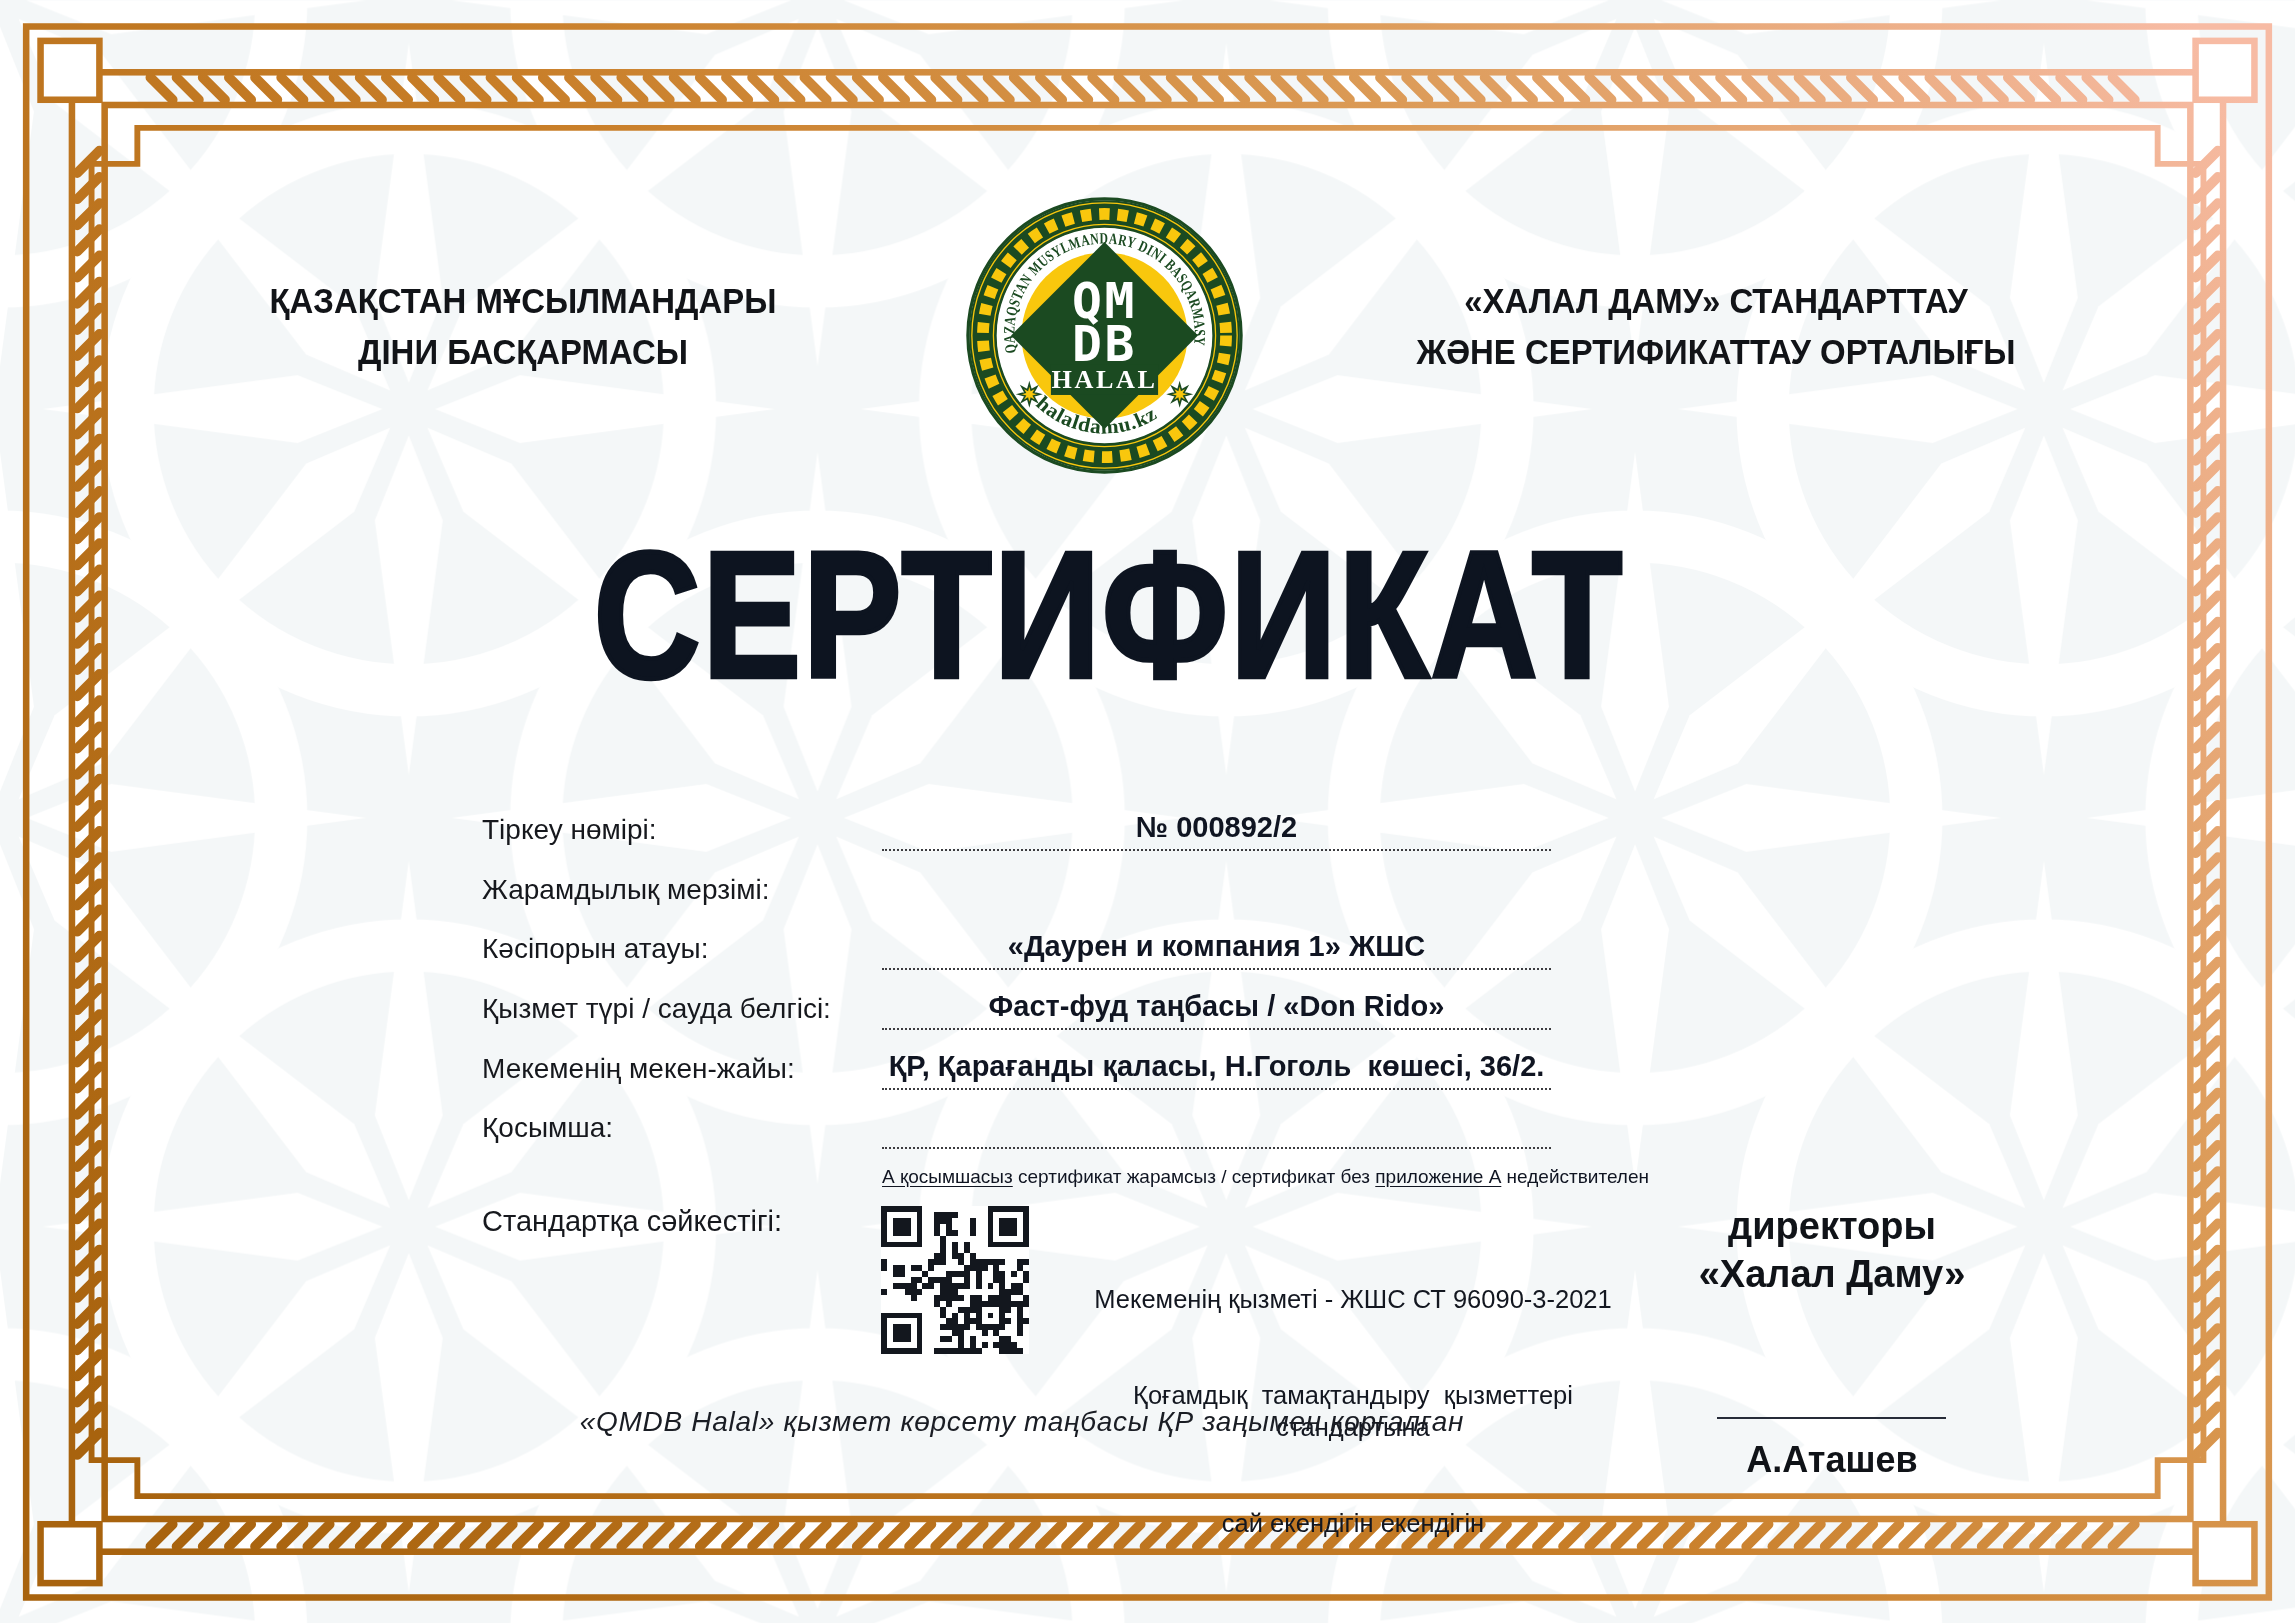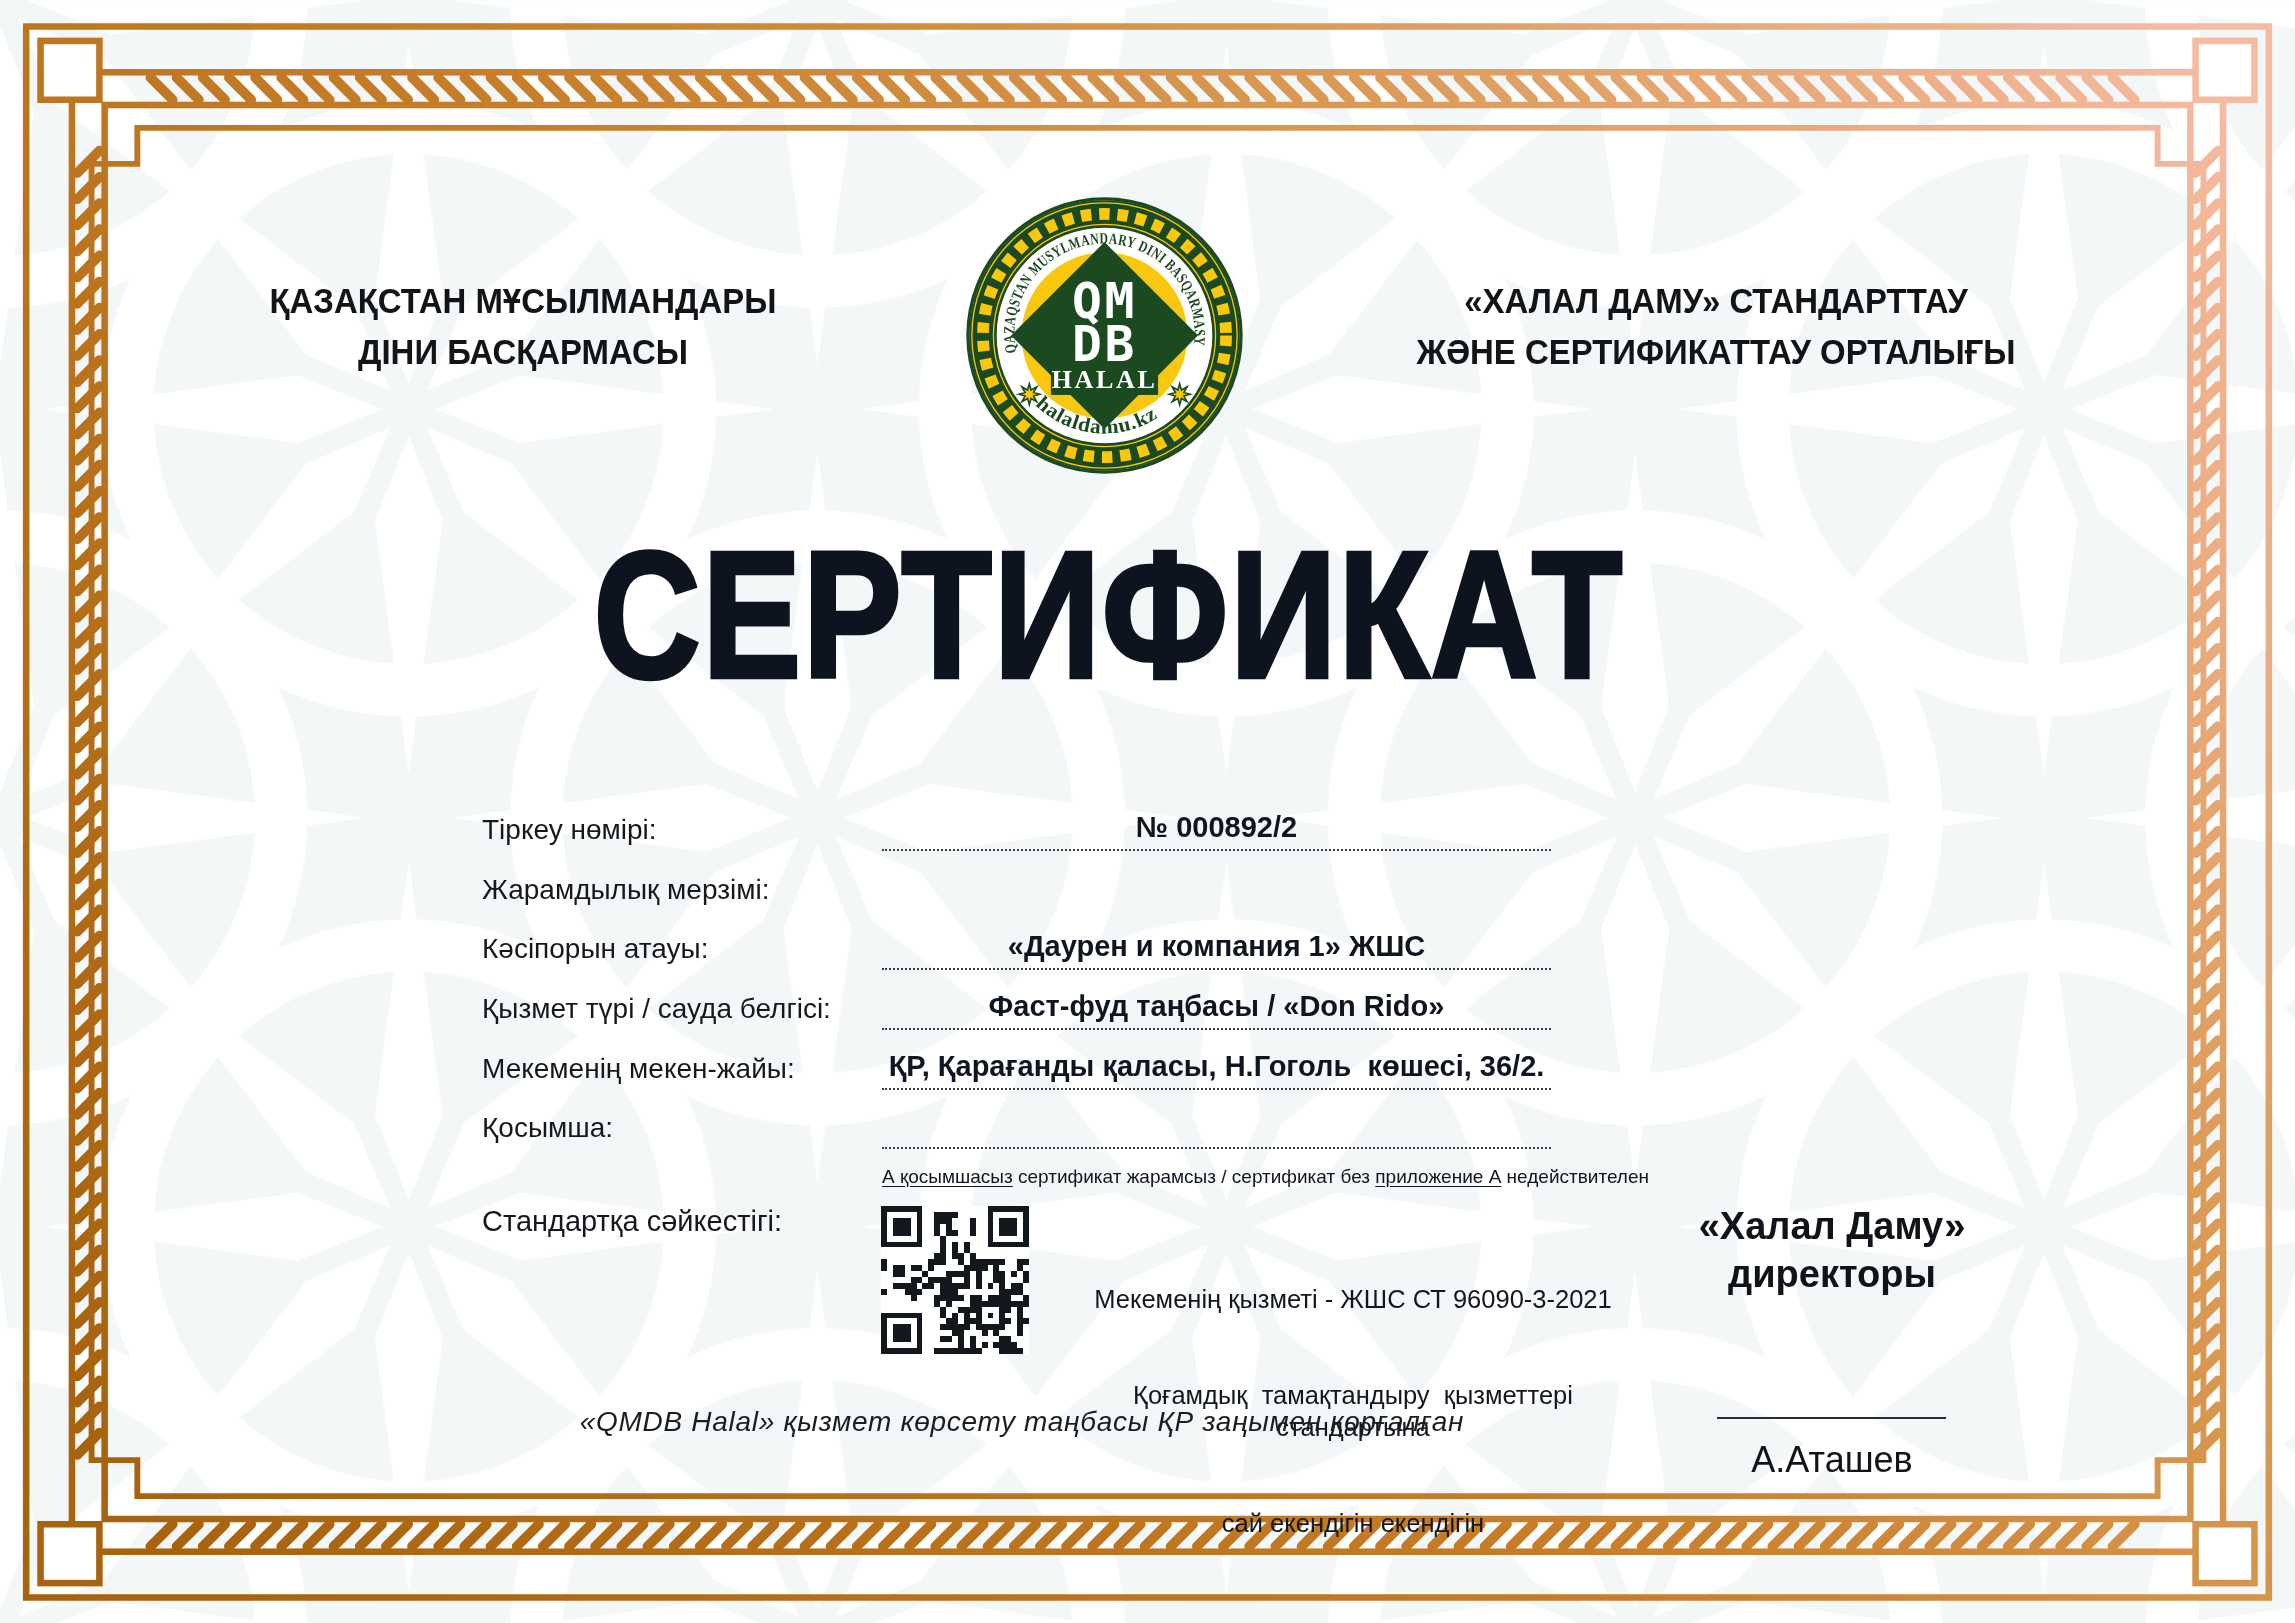--- a/index.html
+++ b/index.html
@@ -54,21 +54,21 @@
     font-size:25.5px;line-height:32px;color:#131720;white-space:pre-wrap;text-align:center;
   }
   
   #sig-org{
     position:absolute;left:1675px;top:1202px;width:314px;text-align:center;
     font-size:38px;line-height:48px;font-weight:bold;color:#101318;
   }
   #sig-line{position:absolute;left:1717px;top:1417px;width:229px;border-top:2.6px solid #262b38;}
   #sig-name{
     position:absolute;left:1675px;top:1439px;width:314px;text-align:center;
-    font-size:36px;font-weight:normal;color:#101318;
+    font-size:36px;font-weight:bold;color:#101318;
   }
   
   #footer-note{
     position:absolute;left:0;top:1406px;width:2044px;text-align:center;
     font-size:28px;font-style:italic;color:#1a1d24;letter-spacing:0.7px;
   }
   
   #logo{position:absolute;left:964px;top:195px;width:281px;height:281px;}
   .ring-text{font-family:"Liberation Serif","DejaVu Serif",serif;font-weight:bold;}
   .monogram{font-family:"DejaVu Sans Mono",monospace;font-weight:bold;letter-spacing:4px;}
@@ -650,20 +650,20 @@
       <rect x="23" y="24" width="1" height="1"></rect>
     </g>
   </svg>
 <div id="compliance-text">
   <div>Мекеменің қызметі - ЖШС СТ 96090-3-2021</div>
   <div>Қоғамдық  тамақтандыру  қызметтері  стандартына</div>
   <div>сай екендігін екендігін</div>
 </div>
 
 <div id="sig-org">
+  <div>директоры</div>
   <div>«Халал Даму»</div>
-  <div>директоры</div>
 </div>
 <div id="sig-line"></div>
 <div id="sig-name">А.Аташев</div>
 
 <div id="footer-note">«QMDB Halal» қызмет көрсету таңбасы ҚР заңымен қорғалған</div>
 
 
 </body></html>

